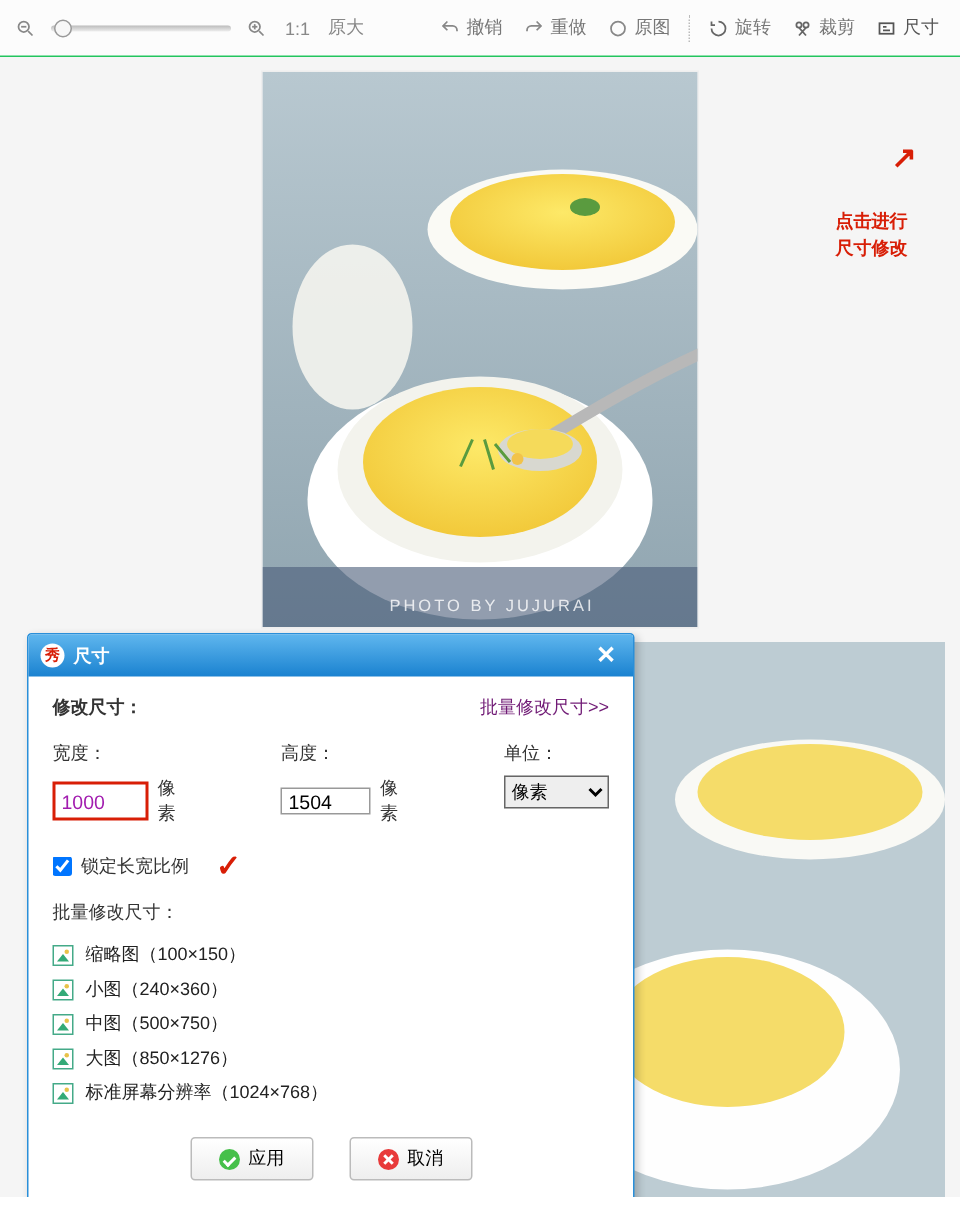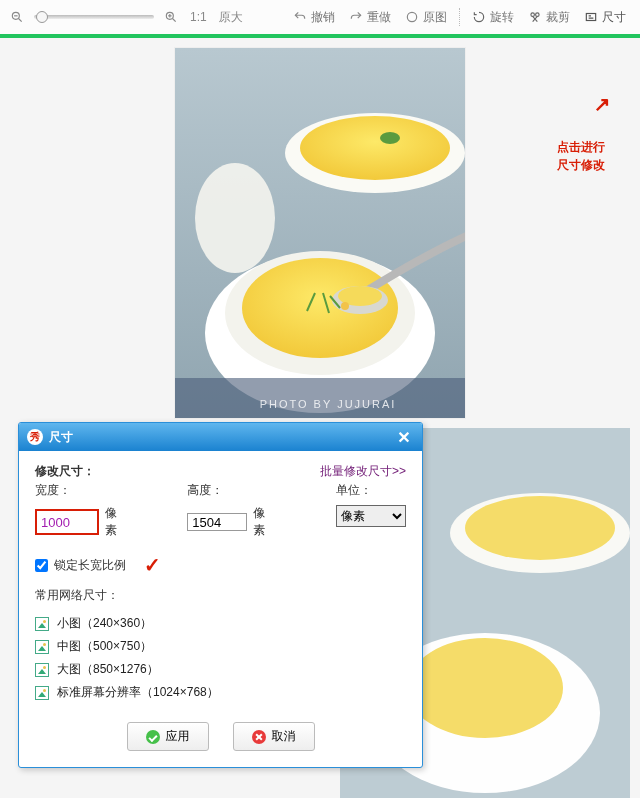--- a/index.html
+++ b/index.html
@@ -1,18 +1,18 @@
 <!DOCTYPE html>
 <html><head>
 <meta charset="utf-8">
 <style>
   * { box-sizing: border-box; margin: 0; padding: 0; }
   body { font-family: "Microsoft YaHei", Arial, sans-serif; font-size: 12px; background: #fff; width: 640px; }
   
-  .toolbar { display: flex; align-items: center; height: 38px; padding: 12px 10px; background: #fcfcfc; border-bottom: 4px solid #22c55e; gap: 6px; }
+  .toolbar { display: flex; align-items: center; height: 38px; padding: 12px 10px; background: #fcfcfc; border-bottom: 1px solid #22c55e; gap: 6px; }
   .tb-icon { color: #888; display: inline-flex; align-items: center; cursor: pointer; }
   .tb-icon svg { width: 14px; height: 14px; }
   .zoom-slider { width: 120px; height: 4px; background: linear-gradient(to bottom,#bbb,#eee); border-radius: 2px; position: relative; margin: 0 4px; }
   .zoom-slider .handle { position: absolute; left: 2px; top: -4px; width: 12px; height: 12px; border-radius: 50%; background: #f7f7f7; border:1px solid #999; }
   .tb-label { color: #888; margin-left: 6px; }
   .tb-spacer { flex: 1; }
   .tb-btn { display: inline-flex; align-items: center; gap: 4px; color: #777; cursor: pointer; padding: 2px 4px; }
   .tb-btn svg { width: 14px; height: 14px; }
   
   .canvas-row { background: #f5f5f5; position: relative; height: 390px; display:flex; justify-content:center; align-items:flex-start; padding-top:10px;}
@@ -24,21 +24,21 @@
   
   .photo-lower { background:#f5f5f5; position:relative; height: 370px;}
   .photo-lower .bowl-svg-bg { position:absolute; right:10px; top:0; width:290px; height:370px; opacity:0.9;}
   
   .dialog { position:absolute; left: 18px; top: -6px; width: 405px; background:#fff; border:1px solid #2a8fd9; border-radius:3px; box-shadow: 2px 2px 6px rgba(0,0,0,.2); }
   .dlg-title { background: linear-gradient(to bottom,#5fb6ee,#1a82d0); color:#fff; height:28px; display:flex; align-items:center; padding:0 8px; border-radius:2px 2px 0 0; }
   .dlg-title .title-icon { width:16px; height:16px; border-radius:50%; background:#fff; color:#d81e06; display:inline-flex; align-items:center; justify-content:center; font-size:10px; font-weight:bold; margin-right:6px;}
   .dlg-title .title-text { font-weight:bold; }
   .dlg-title .close { margin-left:auto; color:#fff; cursor:pointer; font-size:16px; font-weight:bold; width:20px; text-align:center;}
   .dlg-body { padding: 12px 16px 16px 16px; }
-  .dlg-row1 { display:flex; align-items:center; margin-bottom:2px; }
+  .dlg-row1 { display:flex; align-items:center; margin-bottom:14px; }
   .dlg-row1 .lbl { color:#333; font-weight:bold;}
   .dlg-row1 .batch { margin-left:auto; color:#701a75; cursor:pointer; }
   .fields { display:flex; gap: 66px; margin-bottom: 14px;}
   .field { display:flex; flex-direction:column; gap:6px;}
   .field-label { color:#333; }
   .field-inline { display:flex; align-items:center; gap:6px;}
   .field input[type=text] { width: 60px; height:18px; border:1px solid #999; padding:0 4px; font-size:13px;}
   .field .unit-suffix { color:#333; }
   .field select { width: 70px; height:22px; border:1px solid #666; background:#eee; font-size:12px;}
   .width-input { color:#a21caf; font-size:16px; font-weight:normal; border:2px solid #d81e06 !important; width:64px !important; height:26px !important;}
@@ -209,22 +209,26 @@
           <select>
             <option>像素</option>
           </select>
         </div>
       </div>
       <div class="lock-row">
         <input type="checkbox" checked="" style="">
         <span>锁定长宽比例</span>
         <span class="check-mark">✓</span>
       </div>
-      <span class="section-label">常用网络尺寸：</span>
+      <span class="section-label">批量修改尺寸：</span>
       <ul class="preset-list">
+        <li>
+            <span class="pic-ico"></span>
+            <span>缩略图（100×150）</span>
+          </li>
         <li>
             <span class="pic-ico"></span>
             <span>小图（240×360）</span>
           </li>
         <li>
             <span class="pic-ico"></span>
             <span>中图（500×750）</span>
           </li>
         <li>
             <span class="pic-ico"></span>

